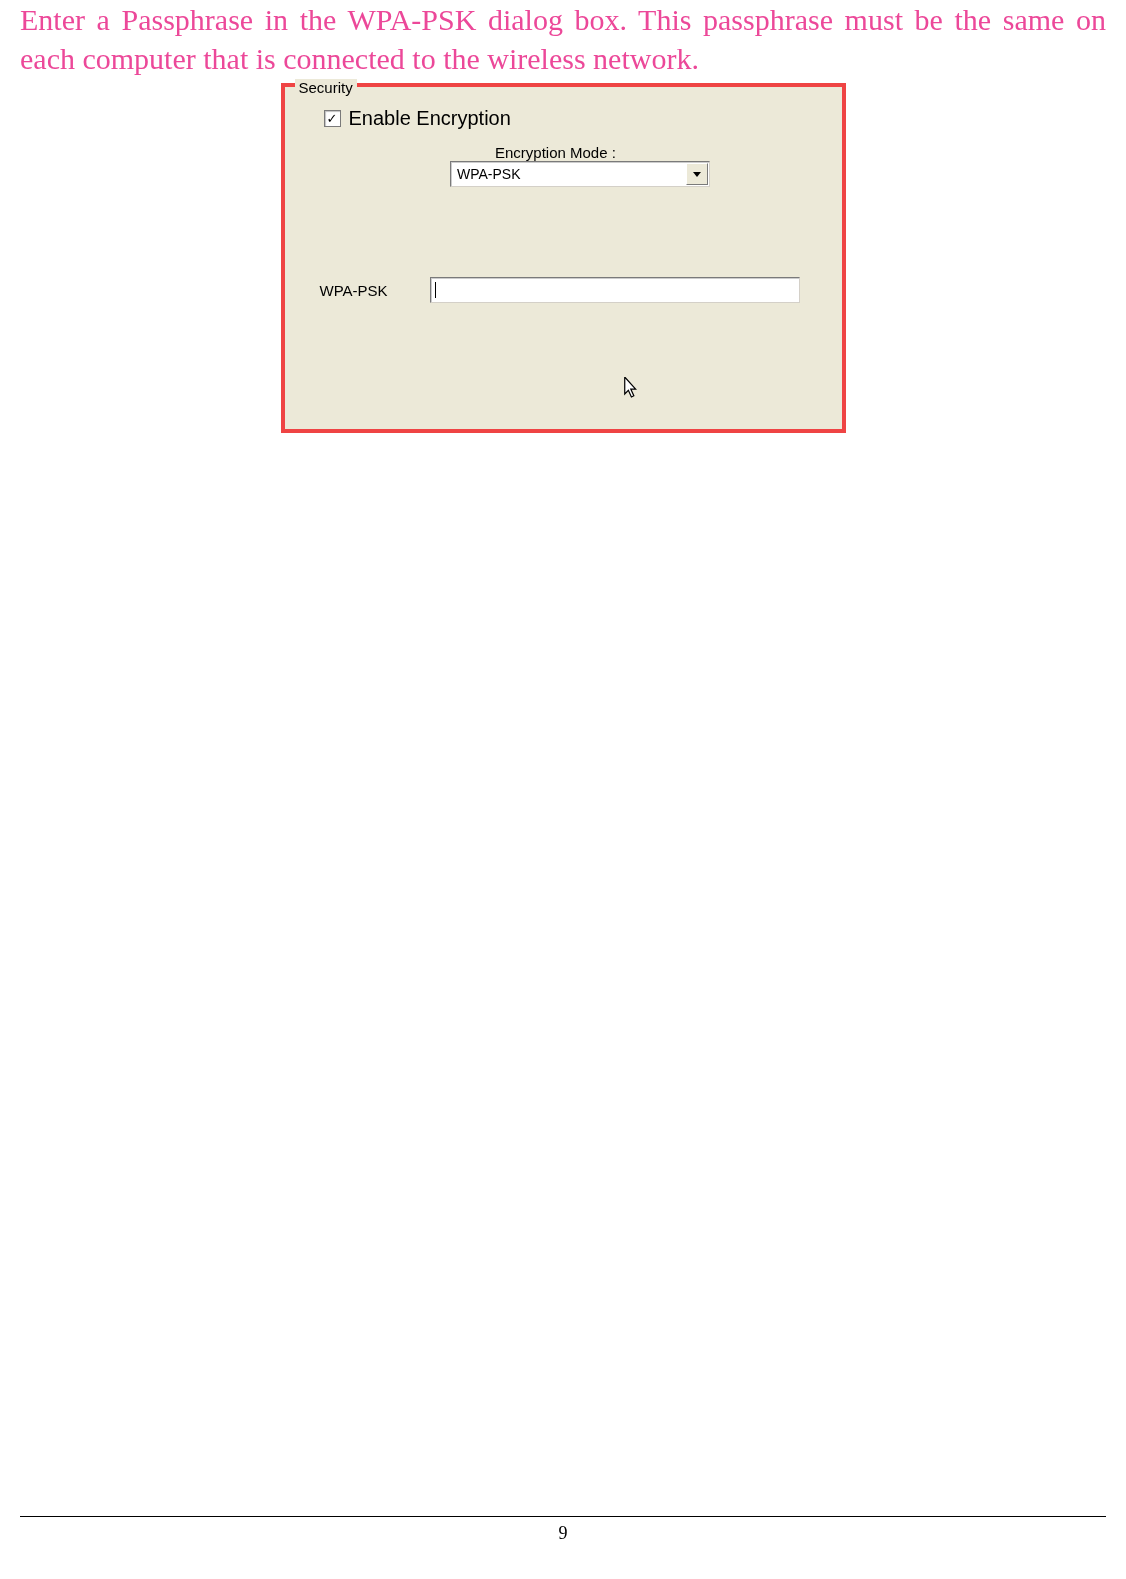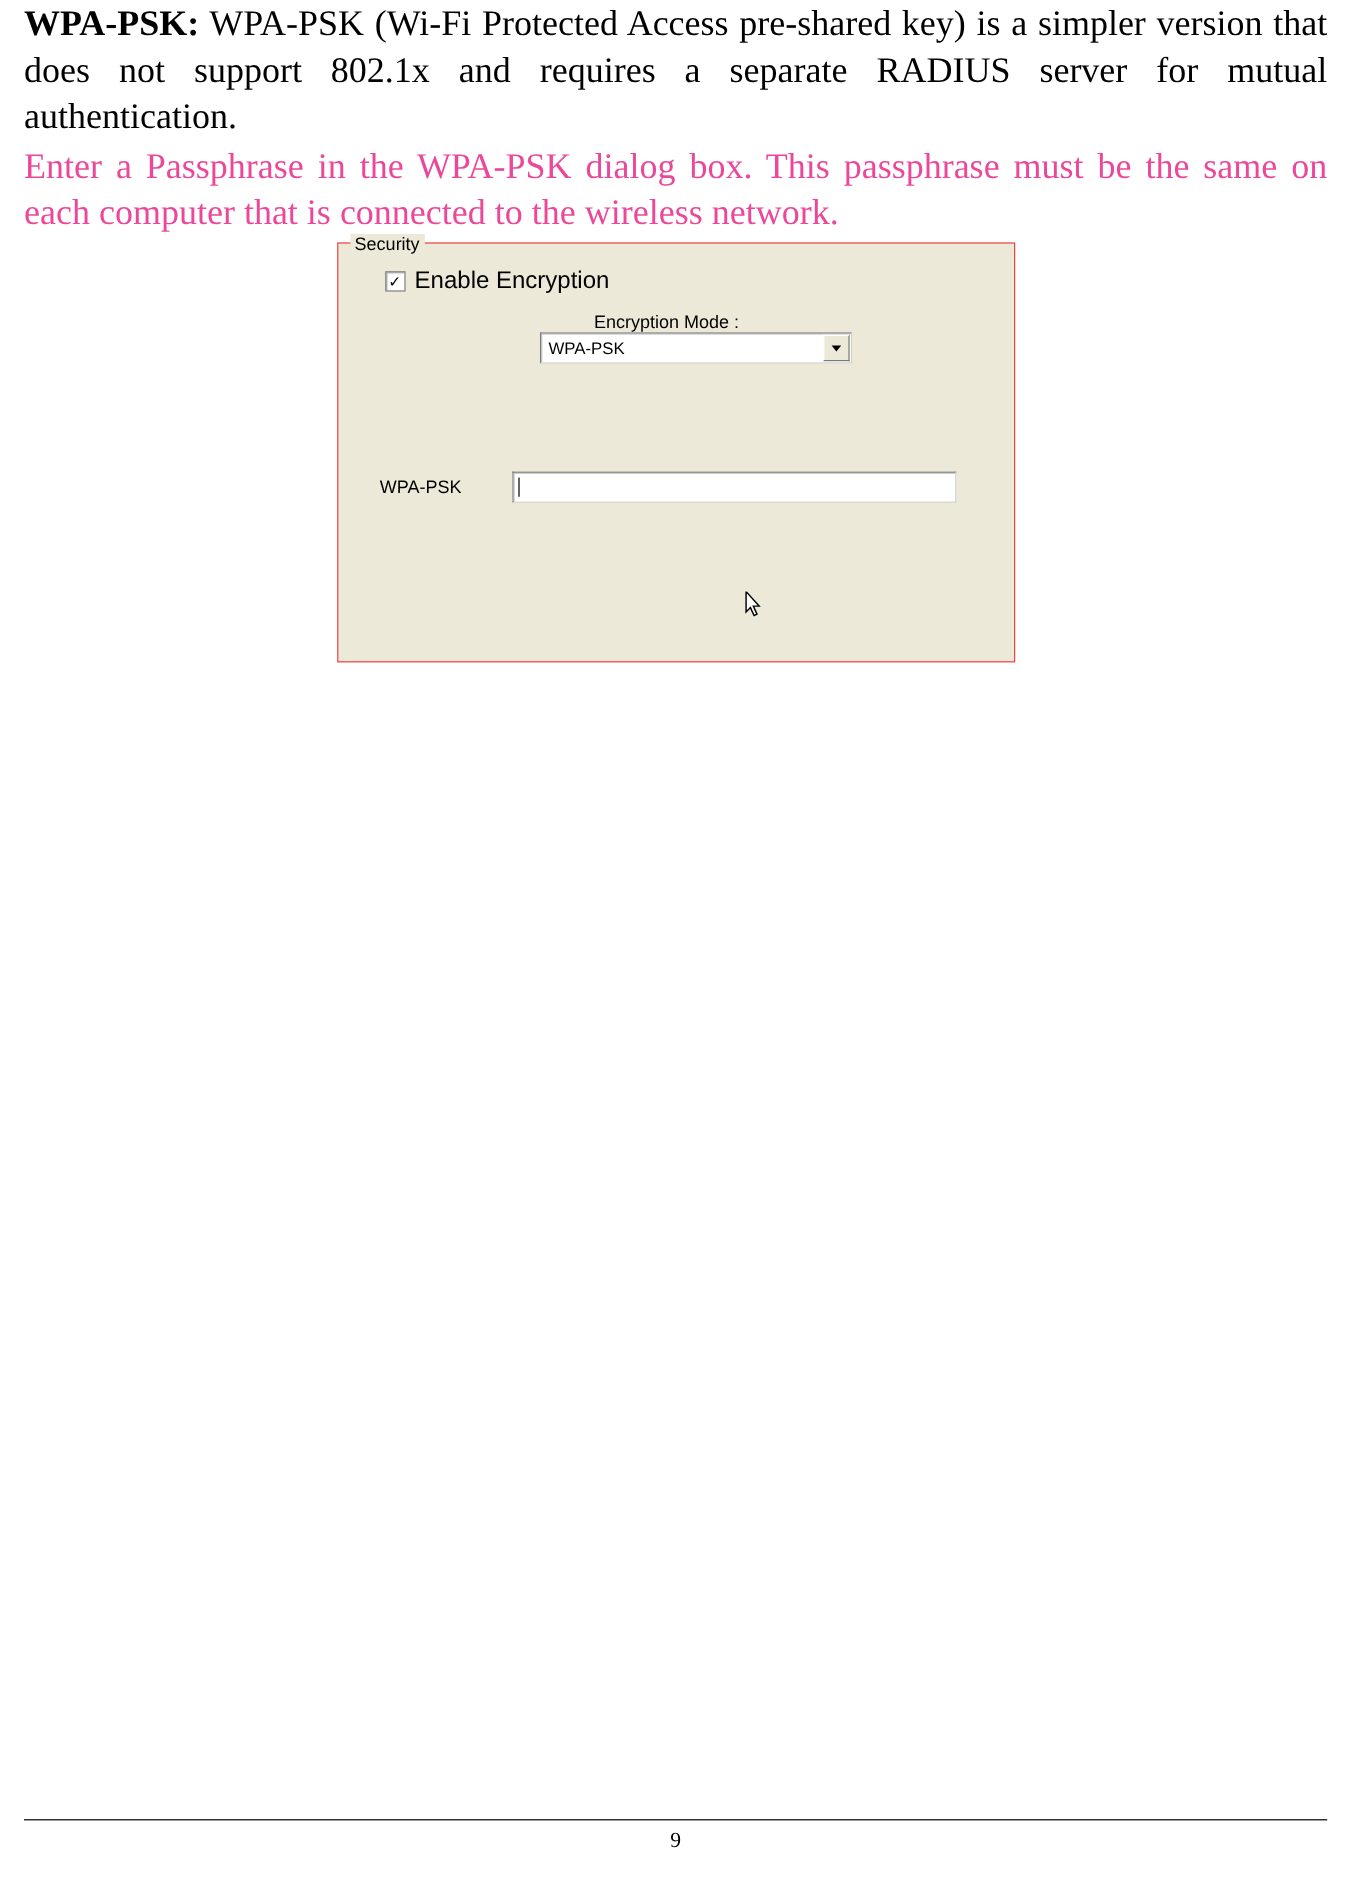--- a/index.html
+++ b/index.html
@@ -37,21 +37,21 @@
     }
     .dialog-wrapper {
       display: flex;
       justify-content: center;
       width: 100%;
     }
     .security-groupbox {
       width: 565px;
       height: 350px;
       background: #ECE9D8;
-      border: 1px solid #ef4444;
+      border: 4px solid #ef4444;
       position: relative;
       margin-top: 0;
     }
     .groupbox-legend {
       position: absolute;
       top: -8px;
       left: 10px;
       background: #ECE9D8;
       padding: 0 4px;
       font-family: Tahoma, sans-serif;
@@ -190,23 +190,20 @@
       text-align: center;
       font-size: 18px;
       font-family: "Times New Roman", Times, serif;
       color: #000;
     }
   </style>
 </head>
 <body>
 
 <div class="content">
-  <p class="paragraph1">
-    <span class="bold">WPA-PSK:</span><span> WPA-PSK (Wi-Fi Protected Access pre-shared key) is a simpler version that does not support 802.1x and requires a separate RADIUS server for mutual authentication.</span>
-  </p>
   <p class="paragraph2">Enter a Passphrase in the WPA-PSK dialog box. This passphrase must be the same on each computer that is connected to the wireless network.</p>
 
   <div class="dialog-wrapper">
     <div class="security-groupbox">
       <div class="groupbox-legend">Security</div>
       <div class="groupbox-inner">
 
         <div class="checkbox-row">
           <div class="checkbox">
             <span>✓</span>

